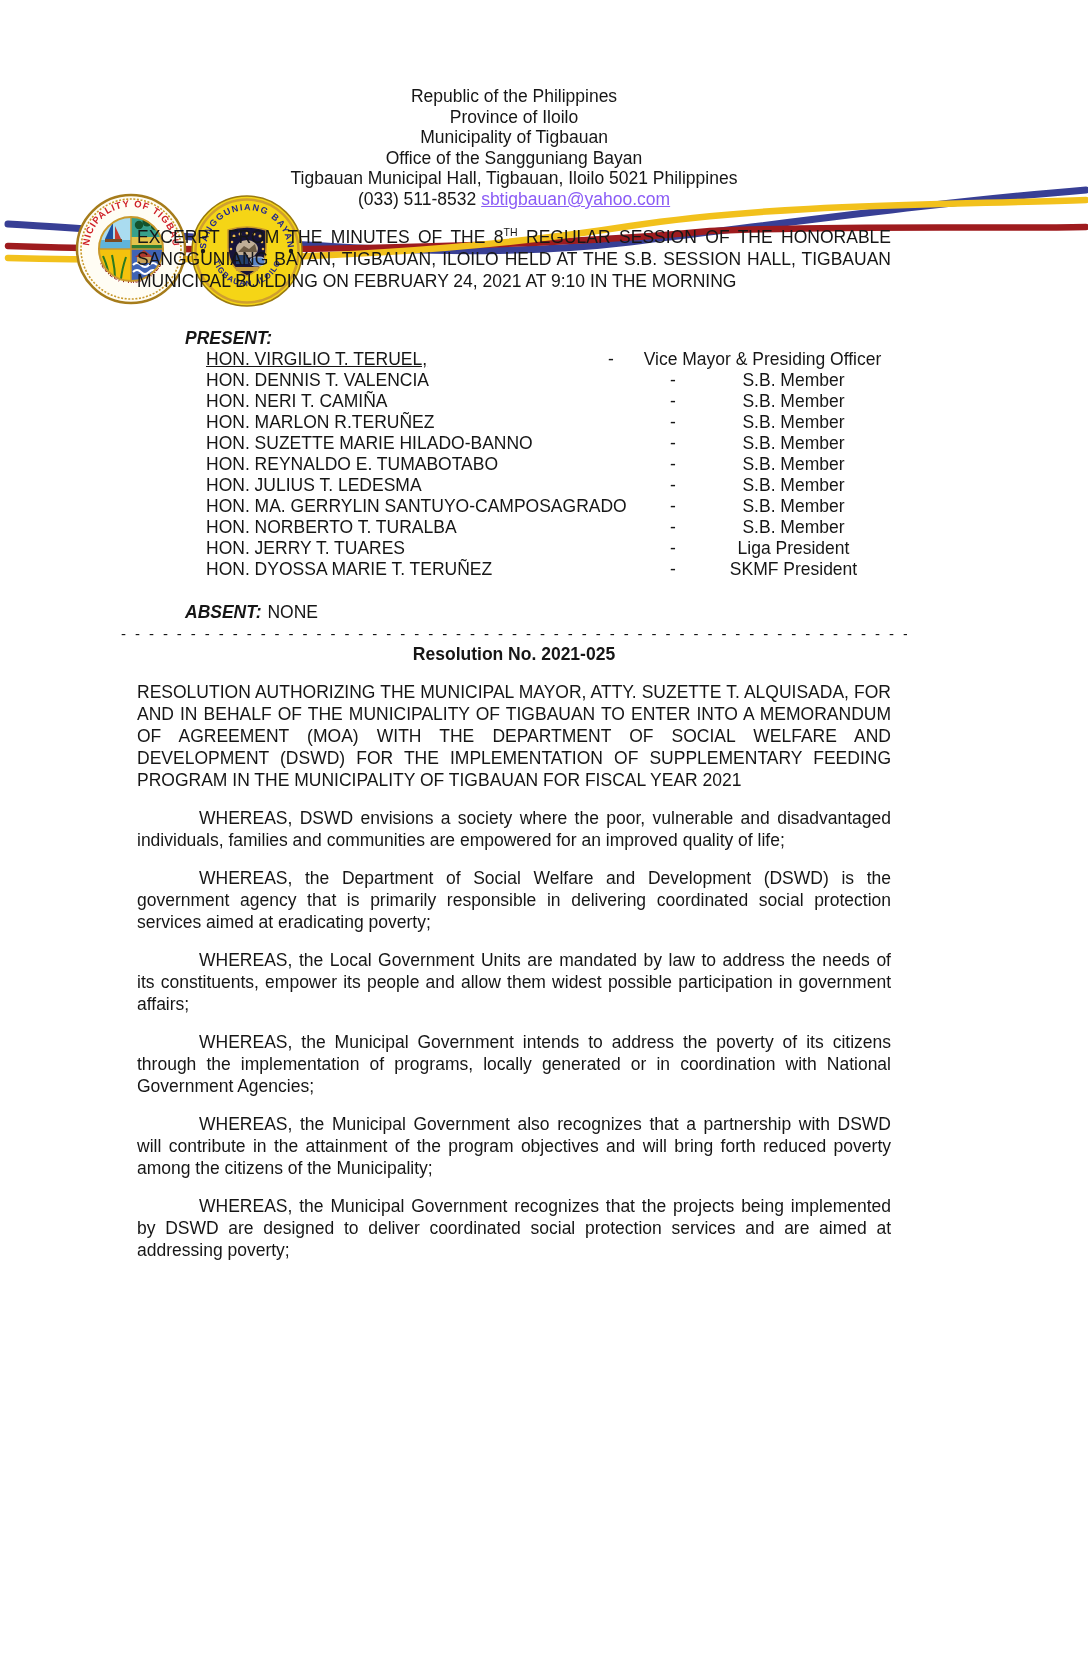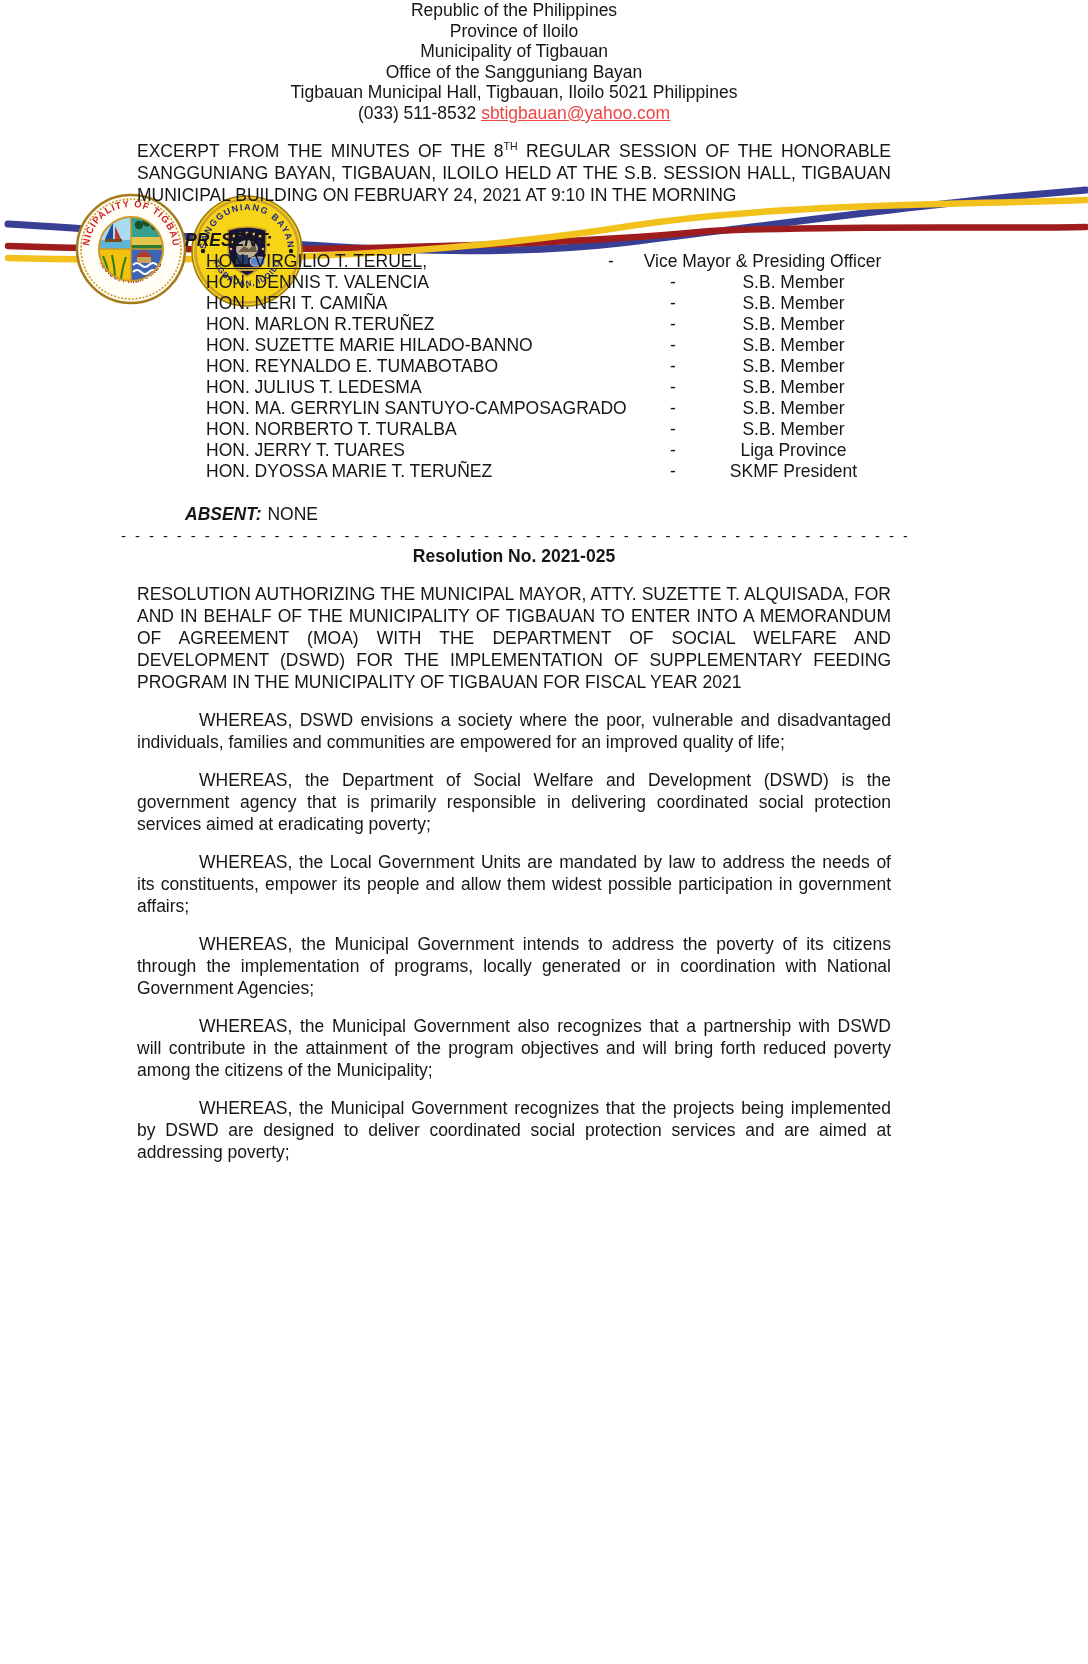--- a/index.html
+++ b/index.html
@@ -6,33 +6,33 @@
   .page{
     position:relative;width:1088px;height:1664px;background:#ffffff;
     font-family:"Liberation Sans","DejaVu Sans",sans-serif;color:#161616;
     overflow:hidden;
   }
   .ribbons{position:absolute;left:0;top:0;z-index:1;pointer-events:none;}
   .seal{position:absolute;z-index:2;}
   .seal-1{left:75px;top:193px;}
   .seal-2{left:190px;top:194px;}
   .letterhead{
-    position:relative;z-index:3;margin-left:121px;width:786px;
+    position:relative;z-index:3;padding-top:86px;margin-left:121px;width:786px;
     text-align:center;font-size:17.5px;line-height:20.6px;
   }
-  .email-link{text-decoration:underline;color:#ef4444;}
+  .email-link{text-decoration:underline;color:#8b5cf6;}
   .content{
     position:relative;z-index:3;margin-left:121px;width:786px;
     font-size:17.5px;line-height:22px;
   }
   .content p{margin:16px;}
   .justify{text-align:justify;}
   .excerpt{margin-top:97px;}
   sup.ord{font-size:10.5px;vertical-align:super;line-height:0;}
-  .present-label{margin-top:23px;padding-left:64px;}
+  .present-label{margin-top:35px;padding-left:64px;}
   .bi{font-weight:bold;font-style:italic;}
   .att-row{display:flex;line-height:21px;padding-left:85px;}
   .att-name{width:460px;white-space:nowrap;}
   .att-row.first .att-name{width:398px;text-decoration:underline;}
   .att-dash{width:14px;text-align:center;}
   .att-title{flex:1;text-align:center;white-space:nowrap;}
   .absent-line{margin-top:21px;padding-left:64px;}
   .absent-value{margin-left:6px;}
   .dashed-sep{
     margin-top:2px;height:18px;line-height:18px;font-size:15px;
@@ -197,21 +197,21 @@
         <span class="att-title">S.B. Member</span>
       </div>
       <div class="att-row">
         <span class="att-name">HON. NORBERTO T. TURALBA</span>
         <span class="att-dash">-</span>
         <span class="att-title">S.B. Member</span>
       </div>
       <div class="att-row">
         <span class="att-name">HON. JERRY T. TUARES</span>
         <span class="att-dash">-</span>
-        <span class="att-title">Liga Province</span>
+        <span class="att-title">Liga President</span>
       </div>
       <div class="att-row">
         <span class="att-name">HON. DYOSSA MARIE T. TERUÑEZ</span>
         <span class="att-dash">-</span>
         <span class="att-title">SKMF President</span>
       </div>
     </div>
 
     <div class="absent-line">
       <span class="bi">ABSENT:</span><span class="absent-value">NONE</span>

